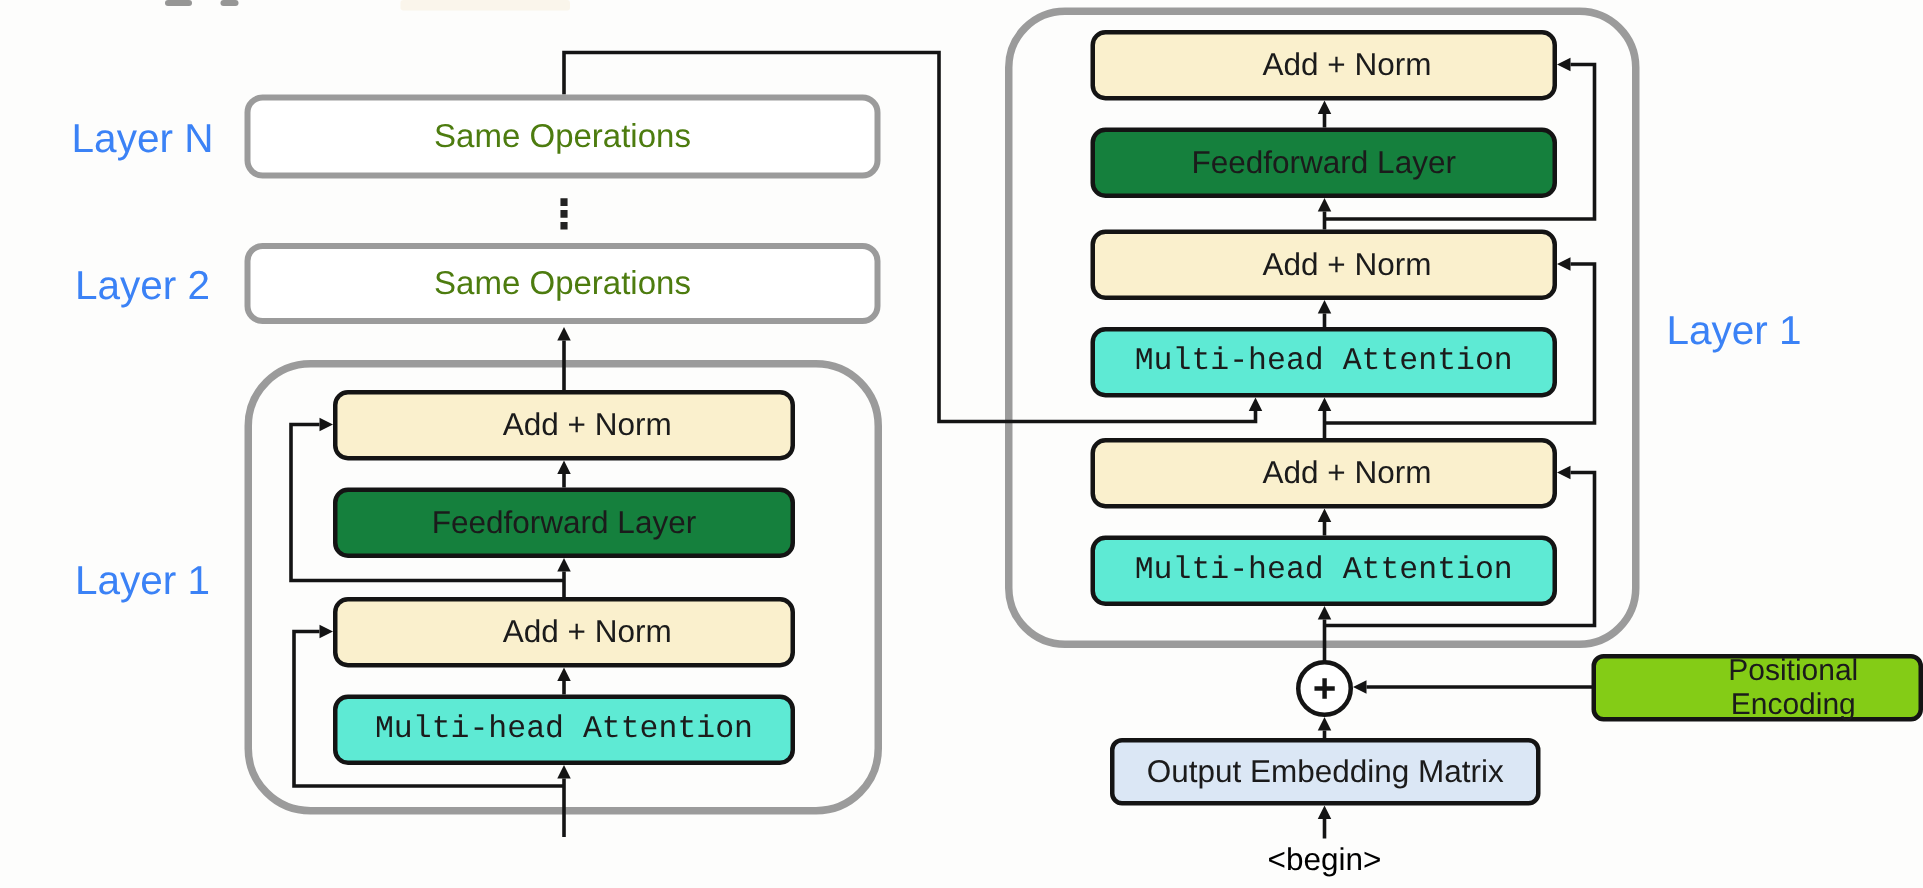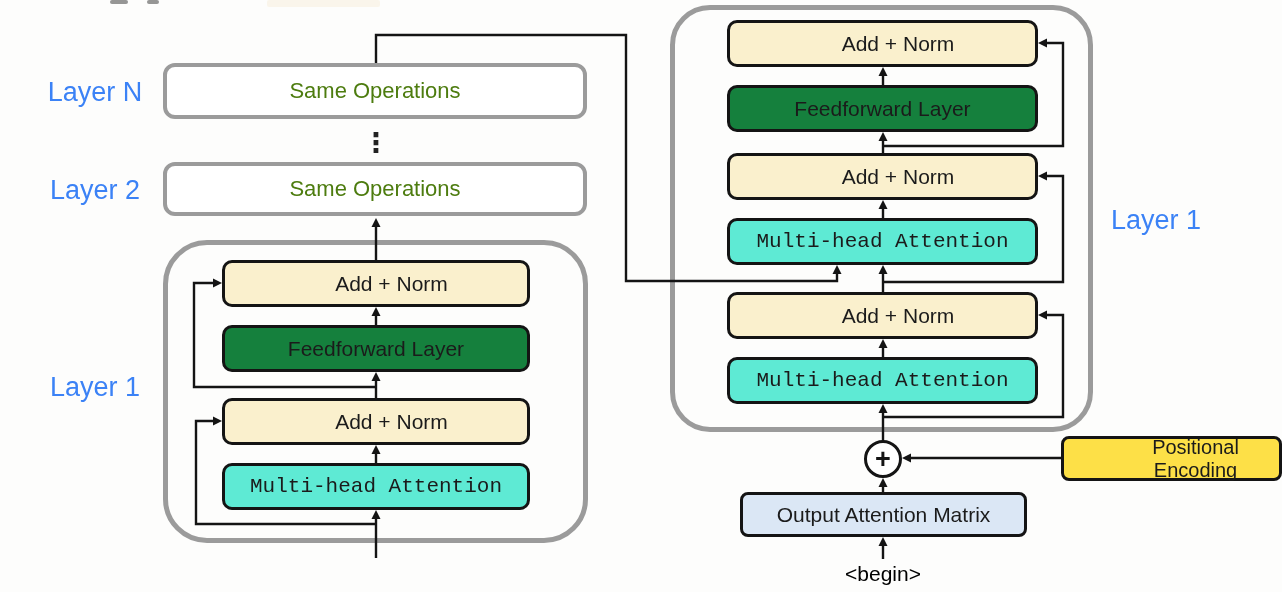--- a/index.html
+++ b/index.html
@@ -22,21 +22,21 @@
   }
   
   .block{
     border:3px solid #141414;border-radius:10px;
     font-size:21px;color:#1b1b1b;
   }
   .block.yellow{background:#faf0cd;padding-left:31px;}
   .block.pink{background:#15803d;}
   .block.green{background:#5eead4;font-family:Liberation Mono, monospace;}
   .block.blue{background:#dbe7f5;}
-  .block.graybox{background:#fde047;border-radius:8px;padding-left:48px;}
+  .block.graybox{background:#84cc16;border-radius:8px;padding-left:48px;}
   .side-label{font-size:27px;color:#3b82f6;}
   .ellipsis{font-size:27px;font-weight:bold;color:#222;line-height:1;}
   .plus-circle{
     width:38px;height:38px;border:3px solid #141414;border-radius:50%;
     background:#ffffff;font-size:27px;font-weight:bold;color:#141414;
     line-height:32px;
   }
   .begin-label{font-size:21px;color:#000000;}
   .artifact{border-radius:2px;}
   svg{position:absolute;left:0;top:0;pointer-events:none;}
@@ -168,16 +168,16 @@
 
   <div class="abs center block yellow" style="left:727px;top:20px;width:311px;height:47px;">Add + Norm</div>
   <div class="abs center block pink" style="left:727px;top:85px;width:311px;height:47px;">Feedforward Layer</div>
   <div class="abs center block yellow" style="left:727px;top:153px;width:311px;height:47px;">Add + Norm</div>
   <div class="abs center block green" style="left:727px;top:218px;width:311px;height:47px;">Multi-head Attention</div>
   <div class="abs center block yellow" style="left:727px;top:292px;width:311px;height:47px;">Add + Norm</div>
   <div class="abs center block green" style="left:727px;top:357px;width:311px;height:47px;">Multi-head Attention</div>
 
   <div class="abs center plus-circle" style="left:864px;top:440px;">+</div>
   <div class="abs center block graybox" style="left:1061px;top:436px;width:221px;height:45px;font-size:20px;">Positional Encoding</div>
-  <div class="abs center block blue" style="left:740px;top:492px;width:287px;height:45px;border-radius:8px;">Output Attention Matrix</div>
+  <div class="abs center block blue" style="left:740px;top:492px;width:287px;height:45px;border-radius:8px;">Output Embedding Matrix</div>
   <div class="abs center begin-label" style="left:833px;top:561px;width:100px;height:26px;">&lt;begin&gt;</div>
 
 </div>
 
 </body></html>

